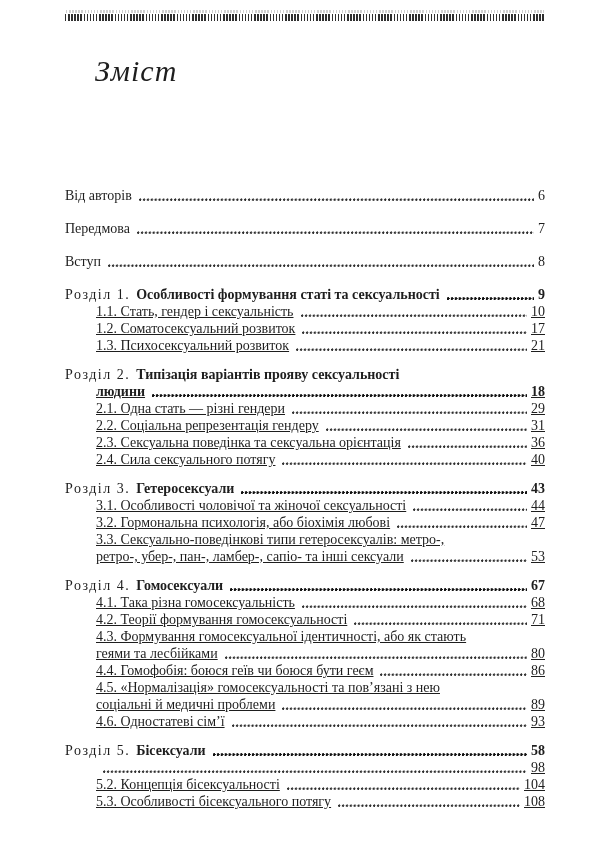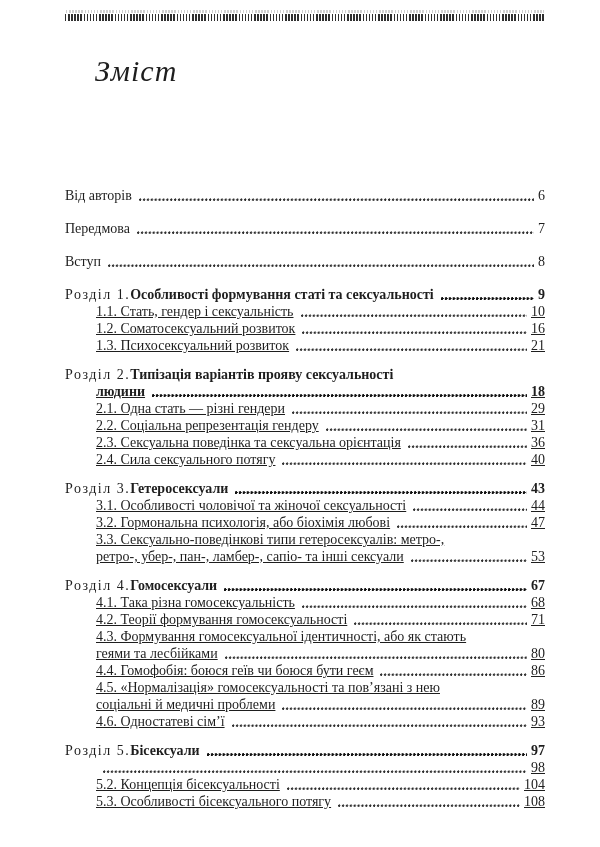--- a/index.html
+++ b/index.html
@@ -36,21 +36,21 @@
 
   .toc {
     margin: 99px 55px 0 65px;
     font-size: 14px;
     line-height: 17px;
   }
   .row { display: flex; align-items: baseline; }
   .fm-row { margin-bottom: 16px; align-items: center; }
   .chapter { margin-top: 12px; }
   .indent { margin-left: 31px; text-decoration: underline; }
-  .ch-prefix { letter-spacing: 1.5px; margin-right: 0; white-space: nowrap; }
+  .ch-prefix { letter-spacing: 1.5px; margin-right: 6px; white-space: nowrap; }
   .label { white-space: nowrap; }
   .bold { font-weight: bold; }
   .leader {
     flex: 1 1 auto;
     min-width: 10px;
     height: 4px;
     align-self: flex-end;
     margin: 0 4px 3px 7px;
     background-image: radial-gradient(circle at 1.2px 2.6px, #2d2d2d 1.02px, transparent 1.35px);
     background-size: 3.9px 4px;
@@ -91,21 +91,21 @@
           <span class="page-num bold">9</span>
         </div>
         <div class="row indent">
           <span class="label">1.1. Стать, гендер і сексуальність</span>
           <div class="leader"></div>
           <span class="page-num">10</span>
         </div>
         <div class="row indent">
           <span class="label">1.2. Соматосексуальний розвиток</span>
           <div class="leader"></div>
-          <span class="page-num">16</span>
+          <span class="page-num">17</span>
         </div>
         <div class="row indent">
           <span class="label">1.3. Психосексуальний розвиток</span>
           <div class="leader"></div>
           <span class="page-num">21</span>
         </div>
       </div>
       <div class="chapter">
         <div class="row ch-row">
           <span class="ch-prefix">Розділ 2.</span>
@@ -205,21 +205,21 @@
           <span class="label">4.6. Одностатеві сім’ї</span>
           <div class="leader"></div>
           <span class="page-num">93</span>
         </div>
       </div>
       <div class="chapter">
         <div class="row ch-row">
           <span class="ch-prefix">Розділ 5.</span>
           <span class="label bold">Бісексуали</span>
           <div class="leader bold-dots"></div>
-          <span class="page-num bold">97</span>
+          <span class="page-num bold">58</span>
         </div>
         <div class="row indent">
           <div class="leader"></div>
           <span class="page-num">98</span>
         </div>
         <div class="row indent">
           <span class="label">5.2. Концепція бісексуальності</span>
           <div class="leader"></div>
           <span class="page-num">104</span>
         </div>

